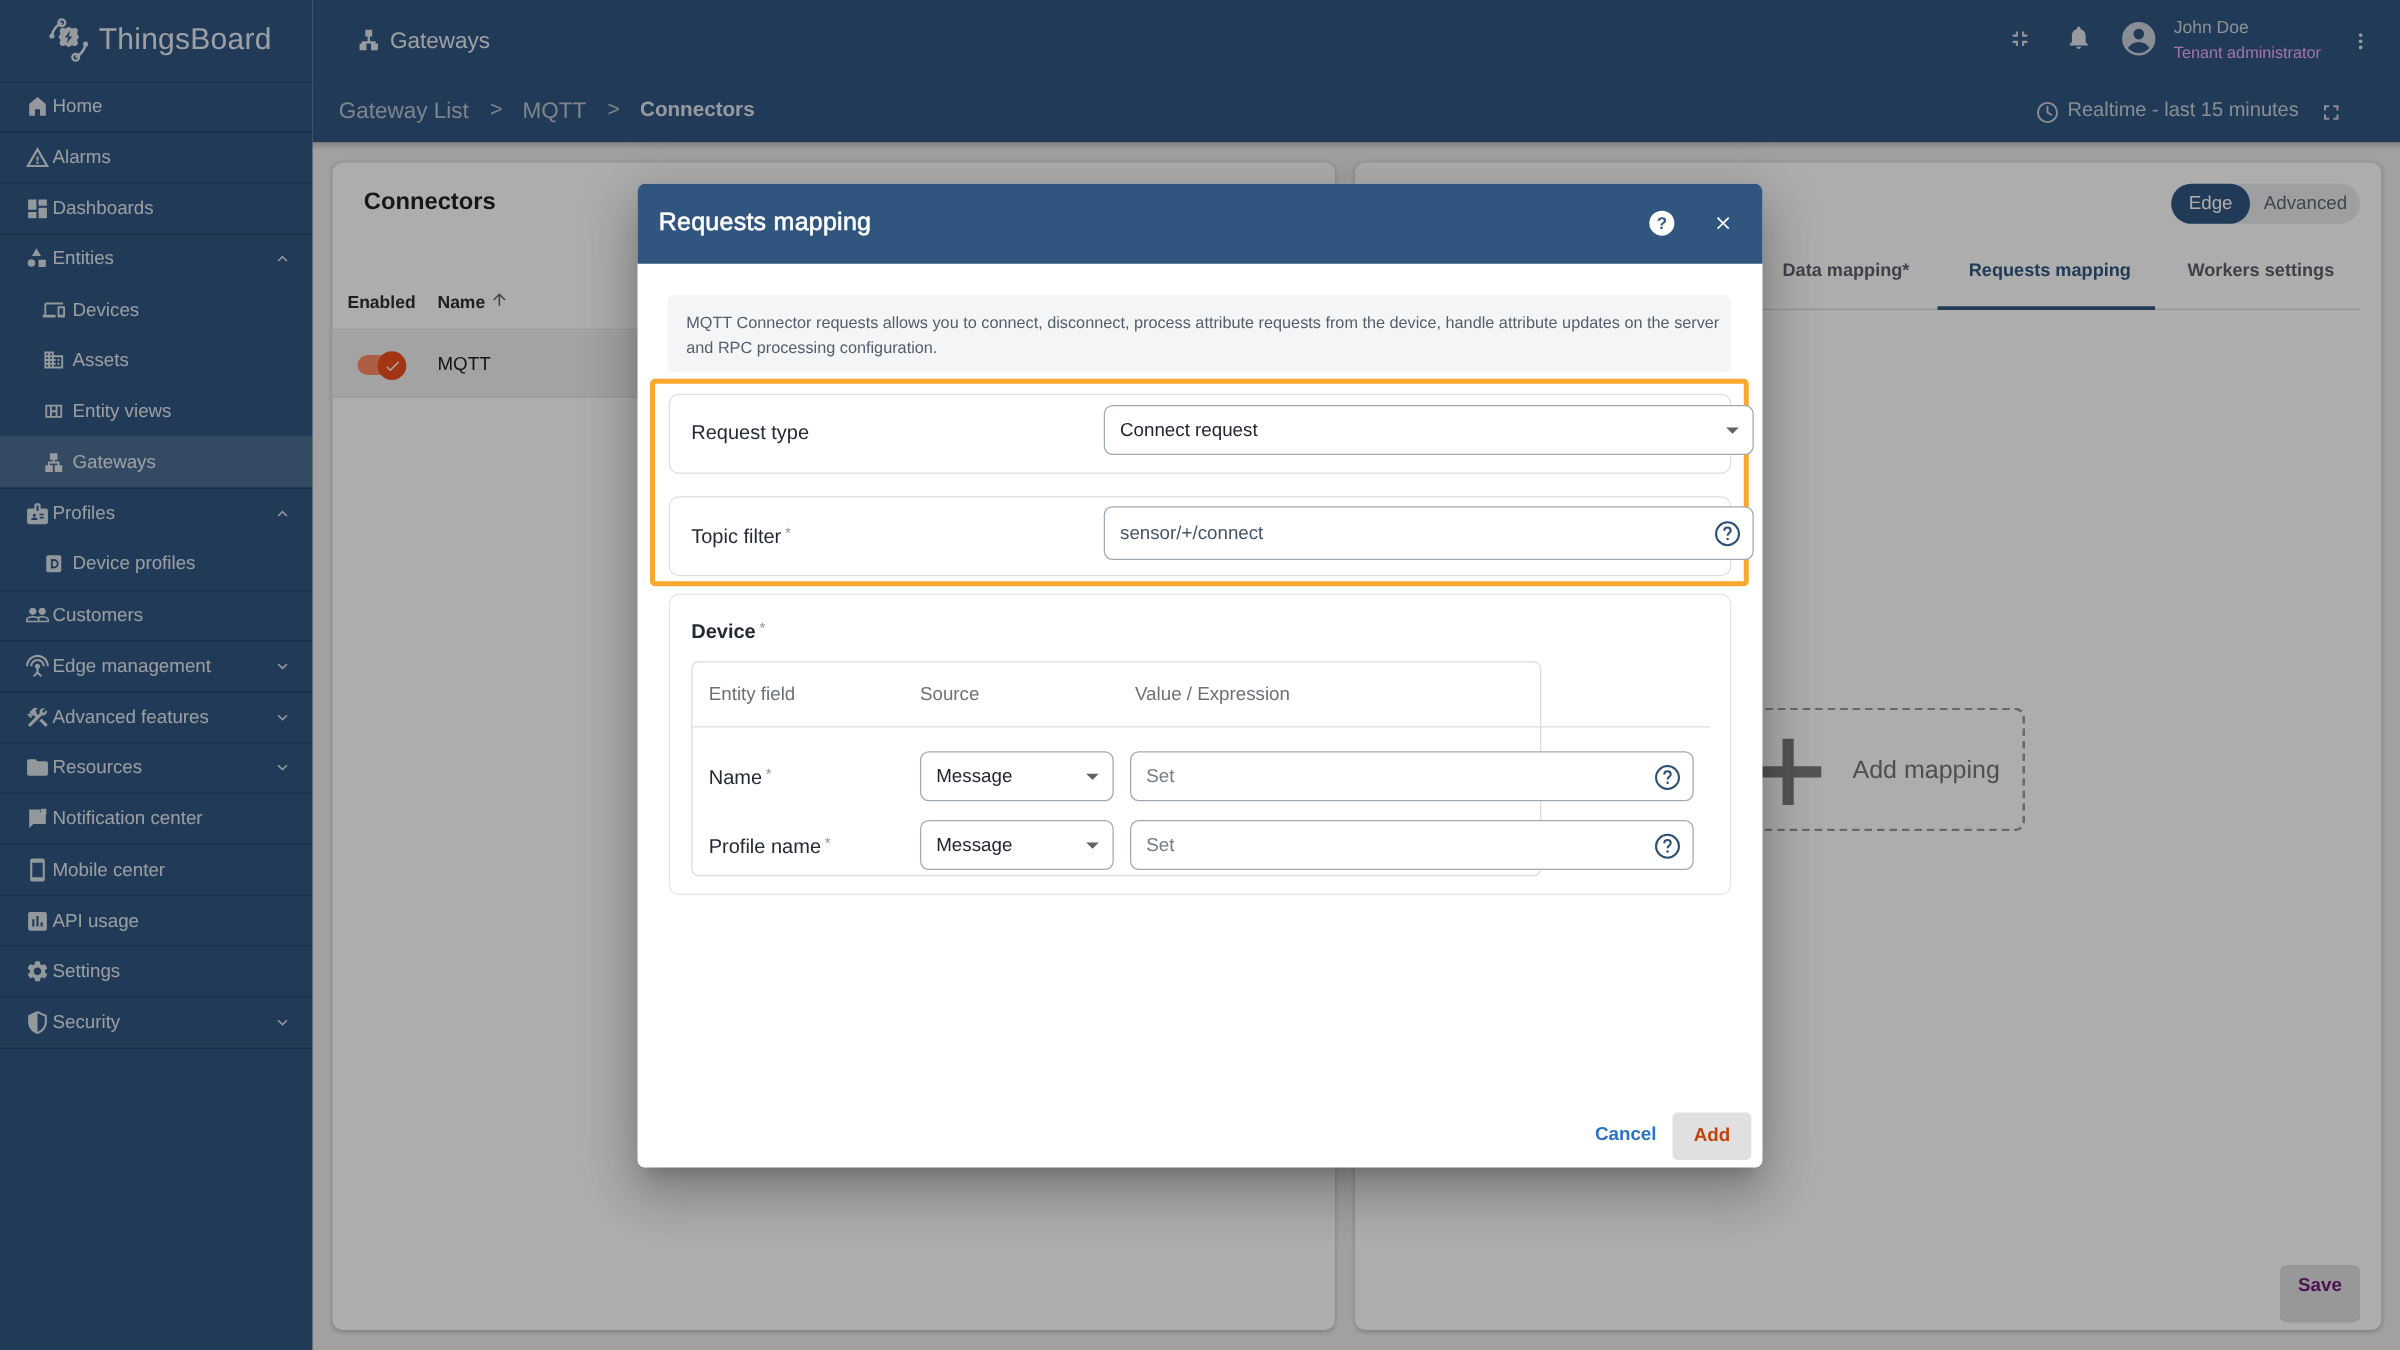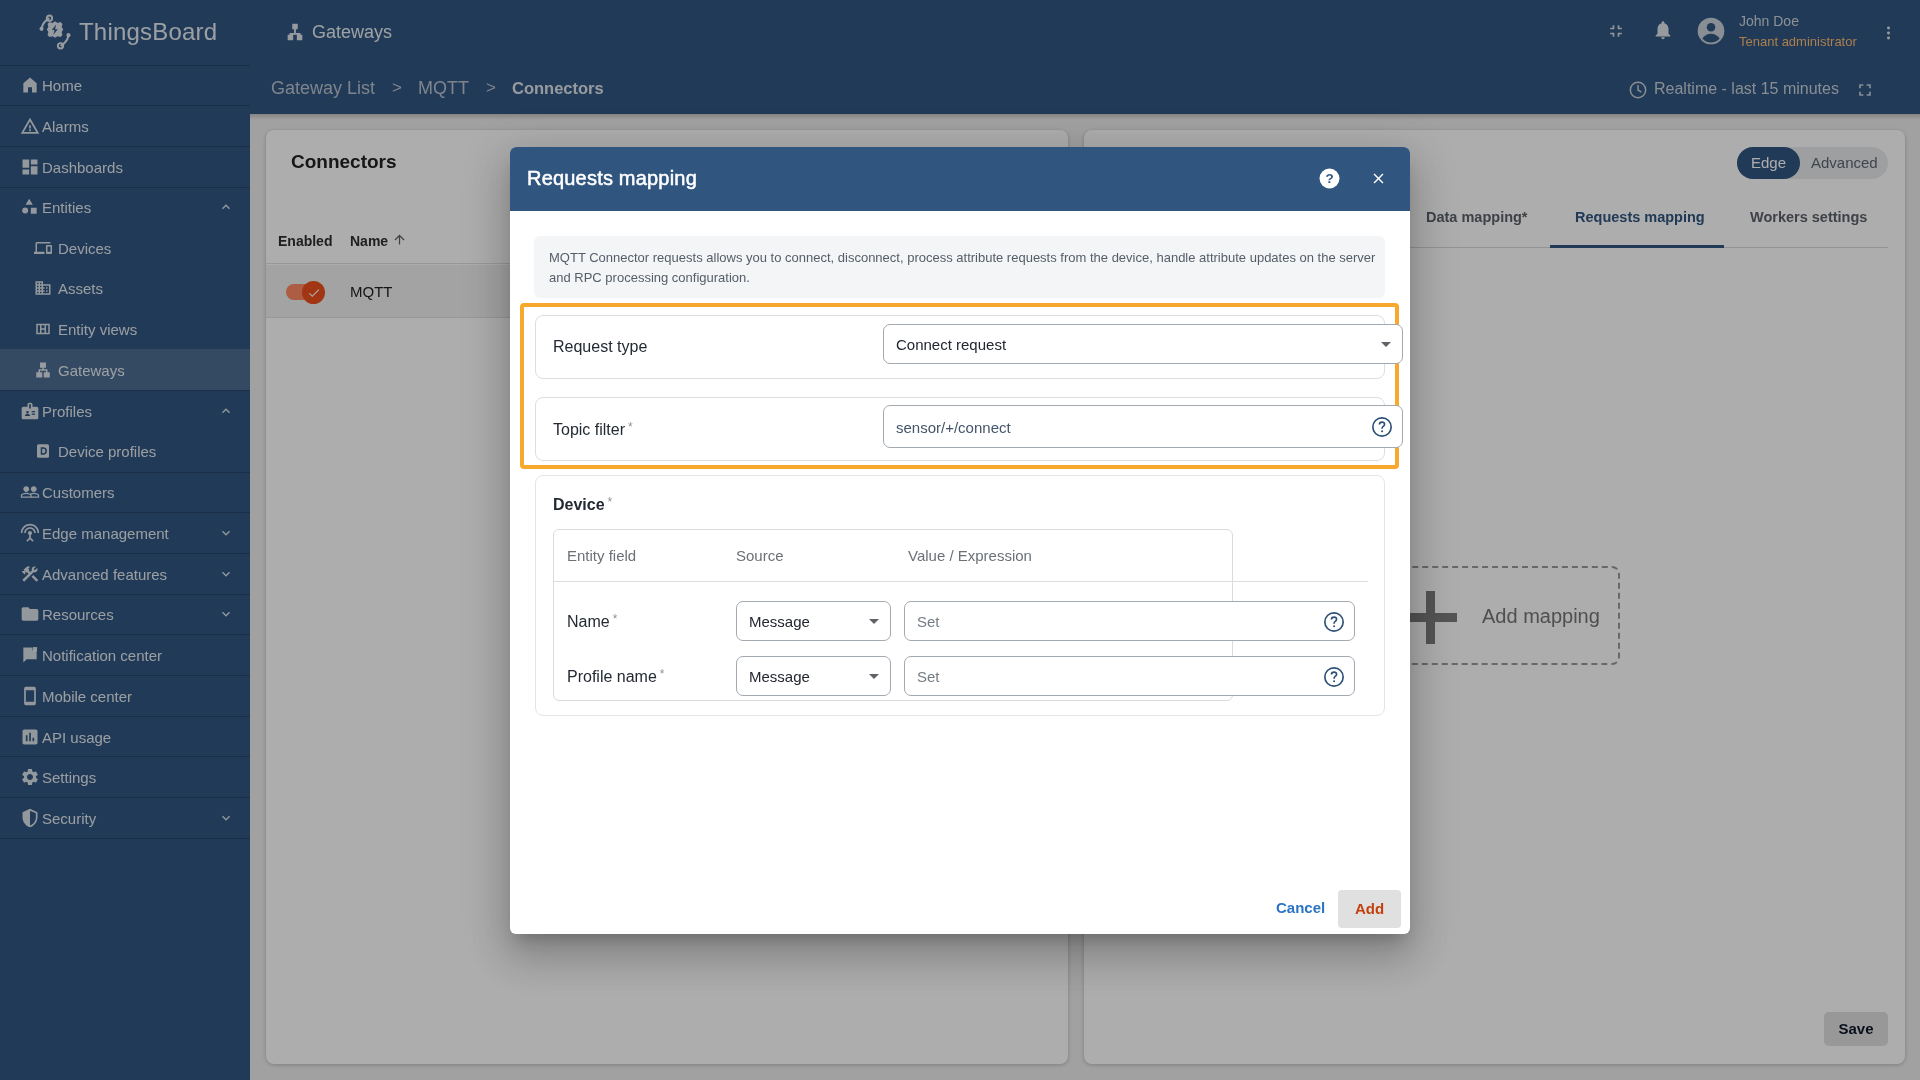--- a/index.html
+++ b/index.html
@@ -48,21 +48,21 @@
 #pill { position:absolute; left:653px; top:17px; width:151px; height:32px; background:#e9ebee; border-radius:16px; }
 #pill .basic { position:absolute; left:0; top:0; width:63px; height:32px; background:#305680; border-radius:16px; color:#fff; font-size:15px; font-weight:500; text-align:center; line-height:32px; }
 #pill .adv { position:absolute; left:74px; top:0; font-size:15px; color:#5f6671; line-height:32px; }
 .tab { position:absolute; top:63px; height:48px; line-height:48px; font-size:14.5px; font-weight:600; color:#5c626b; }
 #tabline { position:absolute; left:0; top:117px; width:804px; height:1px; background:#d9d9d9; }
 #inkbar { position:absolute; left:466px; top:115px; width:174px; height:3px; background:#305680; }
 #addmap { position:absolute; left:21px; top:436px; width:515px; height:99px; border:2px dashed #9a9a9a; border-radius:8px; }
 #addmap .txt { position:absolute; left:375px; top:37px; font-size:20px; color:#757575; white-space:nowrap; }
 #addmap .pv { position:absolute; left:319px; top:23px; width:9px; height:53px; background:#7d7d7d; }
 #addmap .ph { position:absolute; left:297px; top:45px; width:53px; height:9px; background:#7d7d7d; }
-#savebtn { position:absolute; left:740px; top:882px; width:64px; height:34px; background:#e0e0e0; border-radius:5px; font-size:15px; font-weight:600; color:#0f172a; text-align:center; line-height:34px; }
+#savebtn { position:absolute; left:740px; top:882px; width:64px; height:46px; background:#e0e0e0; border-radius:5px; font-size:15px; font-weight:600; color:#701a75; text-align:center; line-height:34px; }
 
 
 #backdrop { position:absolute; left:0; top:0; width:1920px; height:1080px; background:rgba(0,0,0,0.32); z-index:5; }
 
 
 #modal { position:absolute; left:510px; top:147px; width:900px; height:787px; background:#fff; border-radius:6px; z-index:10; box-shadow:0 11px 15px -7px rgba(0,0,0,.2), 0 24px 38px 3px rgba(0,0,0,.14), 0 9px 46px 8px rgba(0,0,0,.12); }
 #mhead { position:absolute; left:0; top:0; width:900px; height:64px; background:#305680; border-radius:6px 6px 0 0; }
 #mhead .t { position:absolute; left:17px; top:20px; font-size:20px; font-weight:500; color:#fff; letter-spacing:0.2px; -webkit-text-stroke:0.5px #fff; }
 #mdesc { position:absolute; left:24px; top:89px; width:851px; height:62px; background:#f3f5f7; border-radius:6px; font-size:13px; color:#555e68; line-height:20px; padding:12px 15px; white-space:nowrap; overflow:hidden; }
 #hlbox { position:absolute; left:10px; top:156px; width:879px; height:166px; border:4px solid #f7a82d; border-radius:4px; }
@@ -308,21 +308,21 @@
     </svg>
   <svg class="abs" style="left:1402px;top:19px;" width="22" height="22" viewBox="0 0 24 24" fill="#dfe5ec">
       <path d="M12 22c1.1 0 2-.9 2-2h-4c0 1.1.9 2 2 2zm6-6v-5c0-3.07-1.63-5.64-4.5-6.32V4c0-.83-.67-1.5-1.5-1.5s-1.5.67-1.5 1.5v.68C7.64 5.36 6 7.92 6 11v5l-2 2v1h16v-1l-2-2z"></path>
     </svg>
   <svg class="abs" style="left:1445px;top:15px;" width="32" height="32" viewBox="0 0 24 24">
       <circle cx="12" cy="12" r="10" fill="#c9d1da"></circle>
       <circle cx="12" cy="9.2" r="3.2" fill="#305680"></circle>
       <path d="M5.5 17.6c1.5-2.4 3.9-3.6 6.5-3.6s5 1.2 6.5 3.6c-1.6 1.9-4 3-6.5 3s-4.9-1.1-6.5-3z" fill="#305680"></path>
     </svg>
   <span class="abs" style="left:1489px;top:13px;font-size:14px;color:#cfd6de;">John Doe</span>
-  <span class="abs" style="left:1489px;top:34px;font-size:13px;color:#fdba74;">Tenant administrator</span>
+  <span class="abs" style="left:1489px;top:34px;font-size:13px;color:#f0abfc;">Tenant administrator</span>
   <svg class="abs" style="left:1630px;top:21px;" width="17" height="24" viewBox="0 0 24 24" fill="#dfe5ec">
       <circle cx="12" cy="5" r="2.1"></circle>
       <circle cx="12" cy="12" r="2.1"></circle>
       <circle cx="12" cy="19" r="2.1"></circle>
     </svg>
 
   <span class="abs" style="left:21px;top:78px;font-size:18px;color:#bac3ce;">Gateway List</span>
   <span class="abs" style="left:142px;top:78px;font-size:17px;color:#bac3ce;">&gt;</span>
   <span class="abs" style="left:168px;top:78px;font-size:18px;color:#bac3ce;">MQTT</span>
   <span class="abs" style="left:236px;top:78px;font-size:17px;color:#bac3ce;">&gt;</span>

